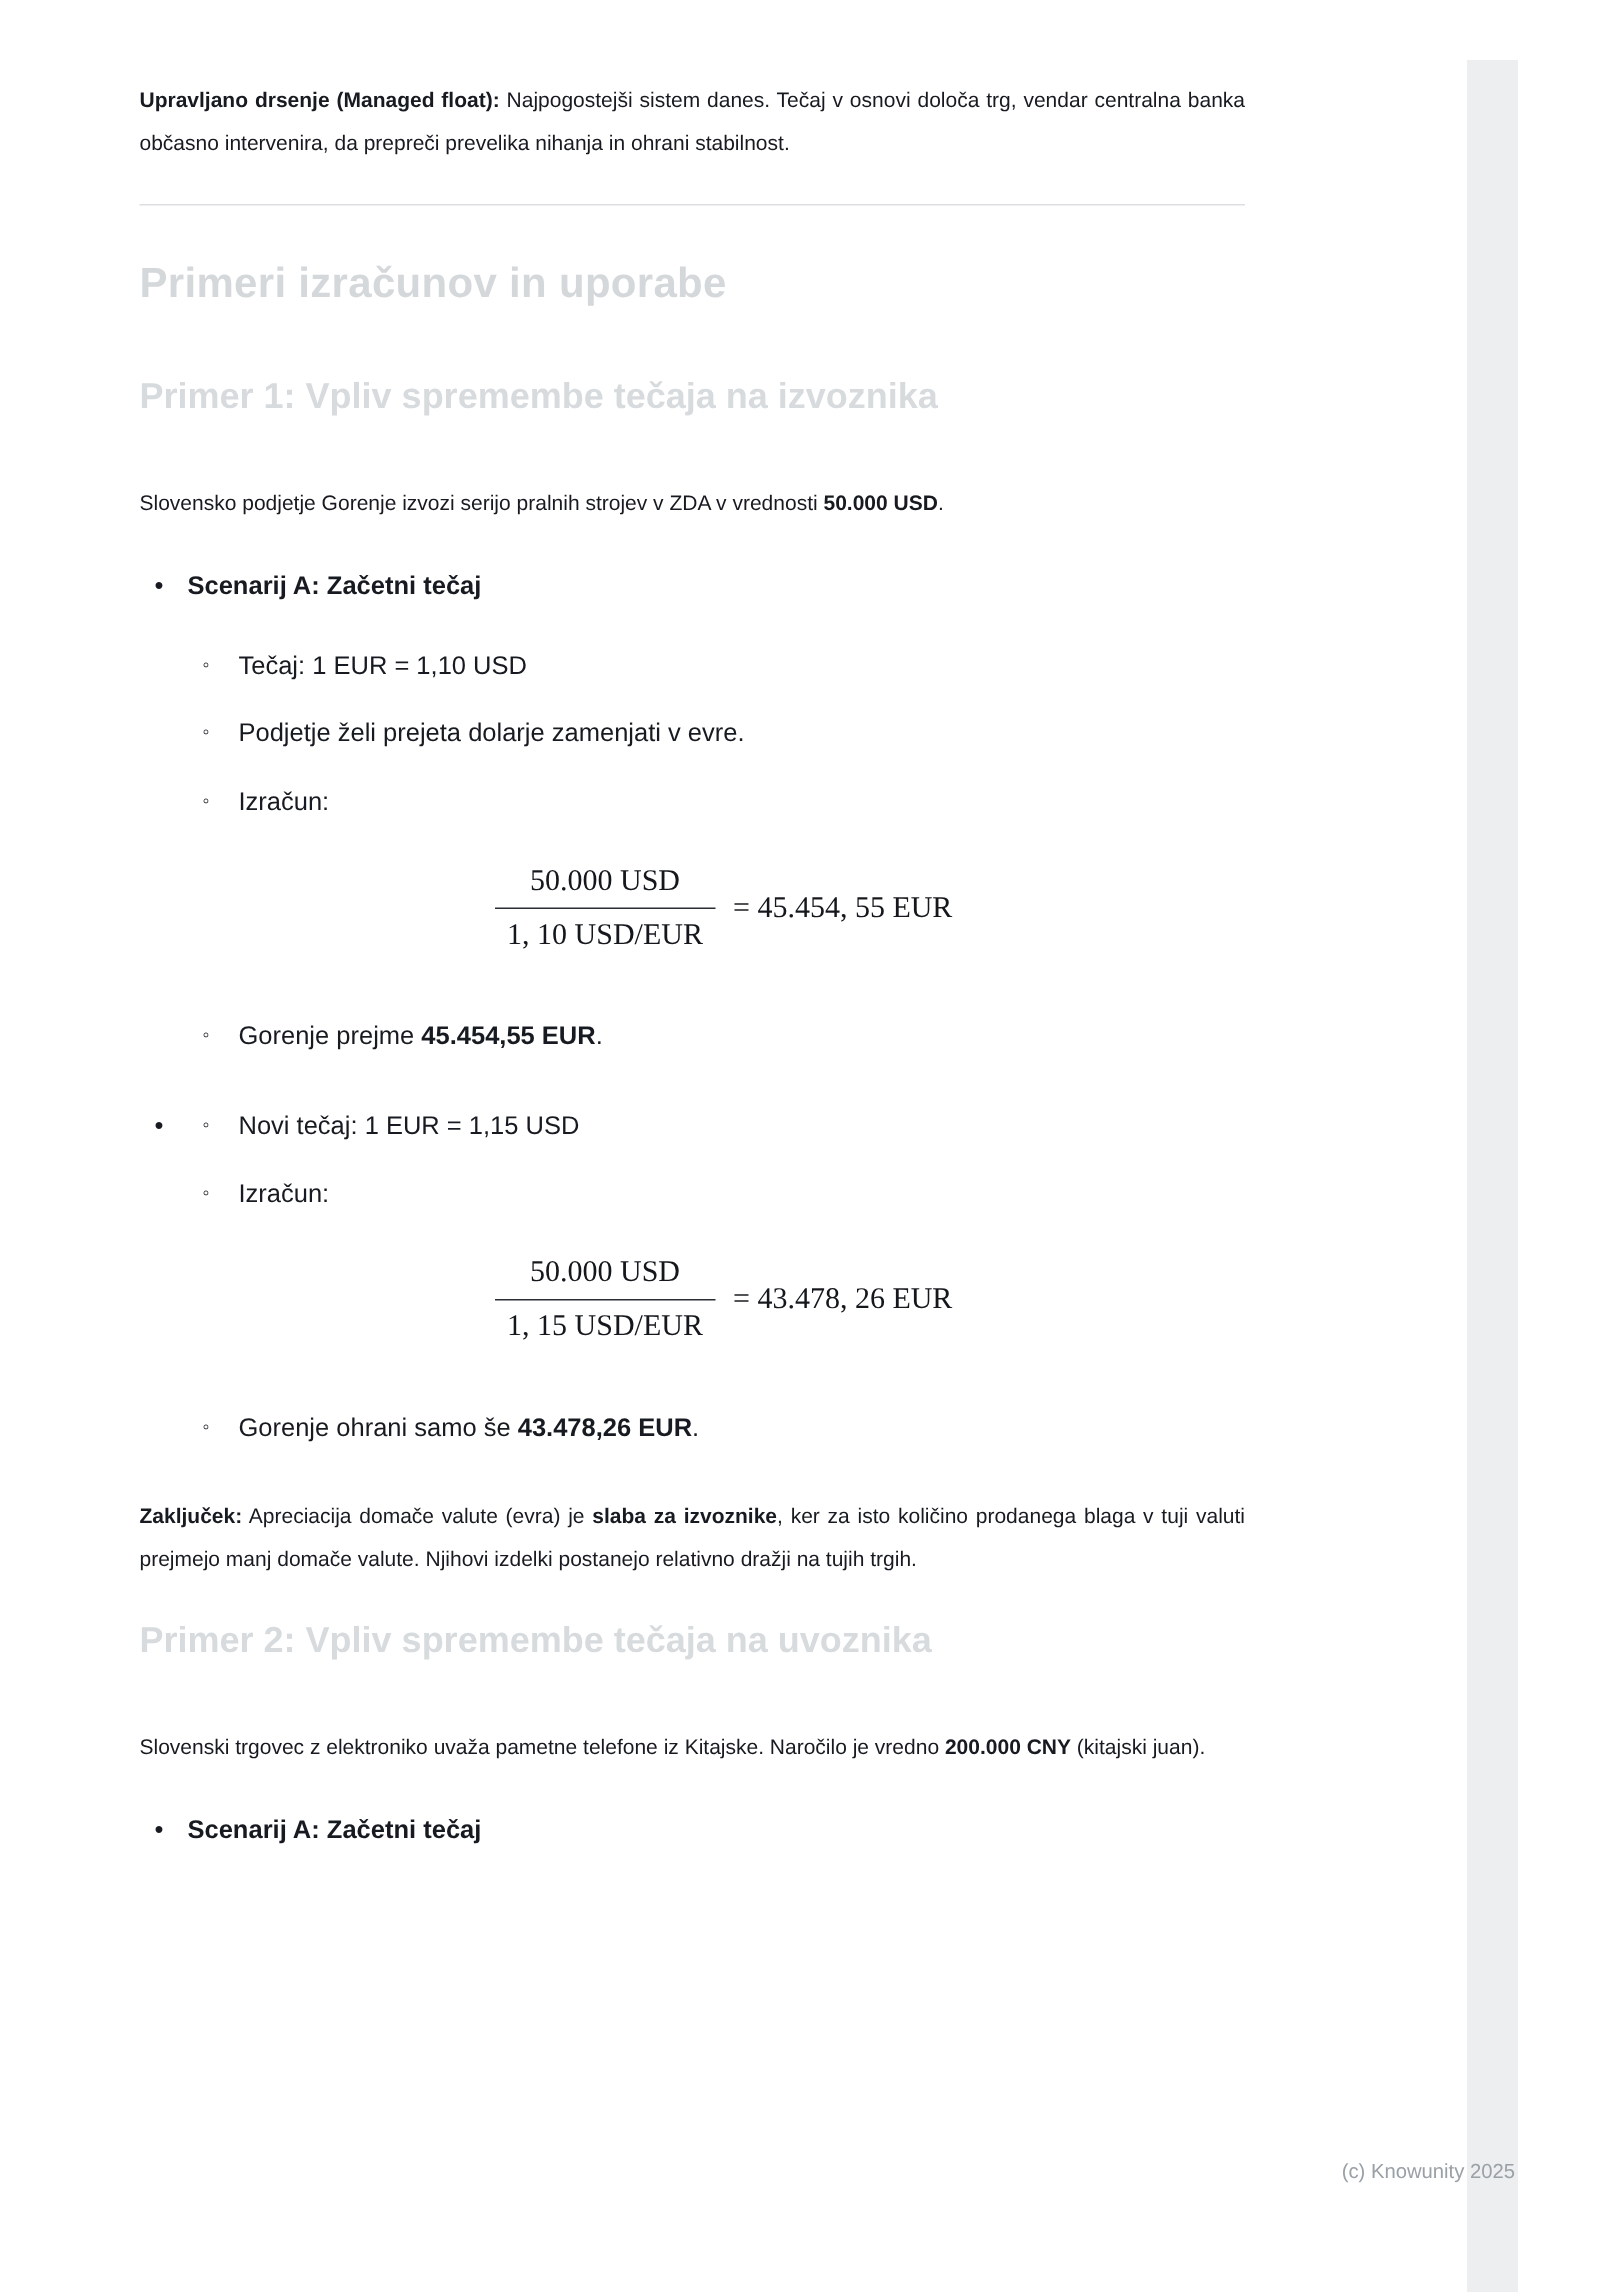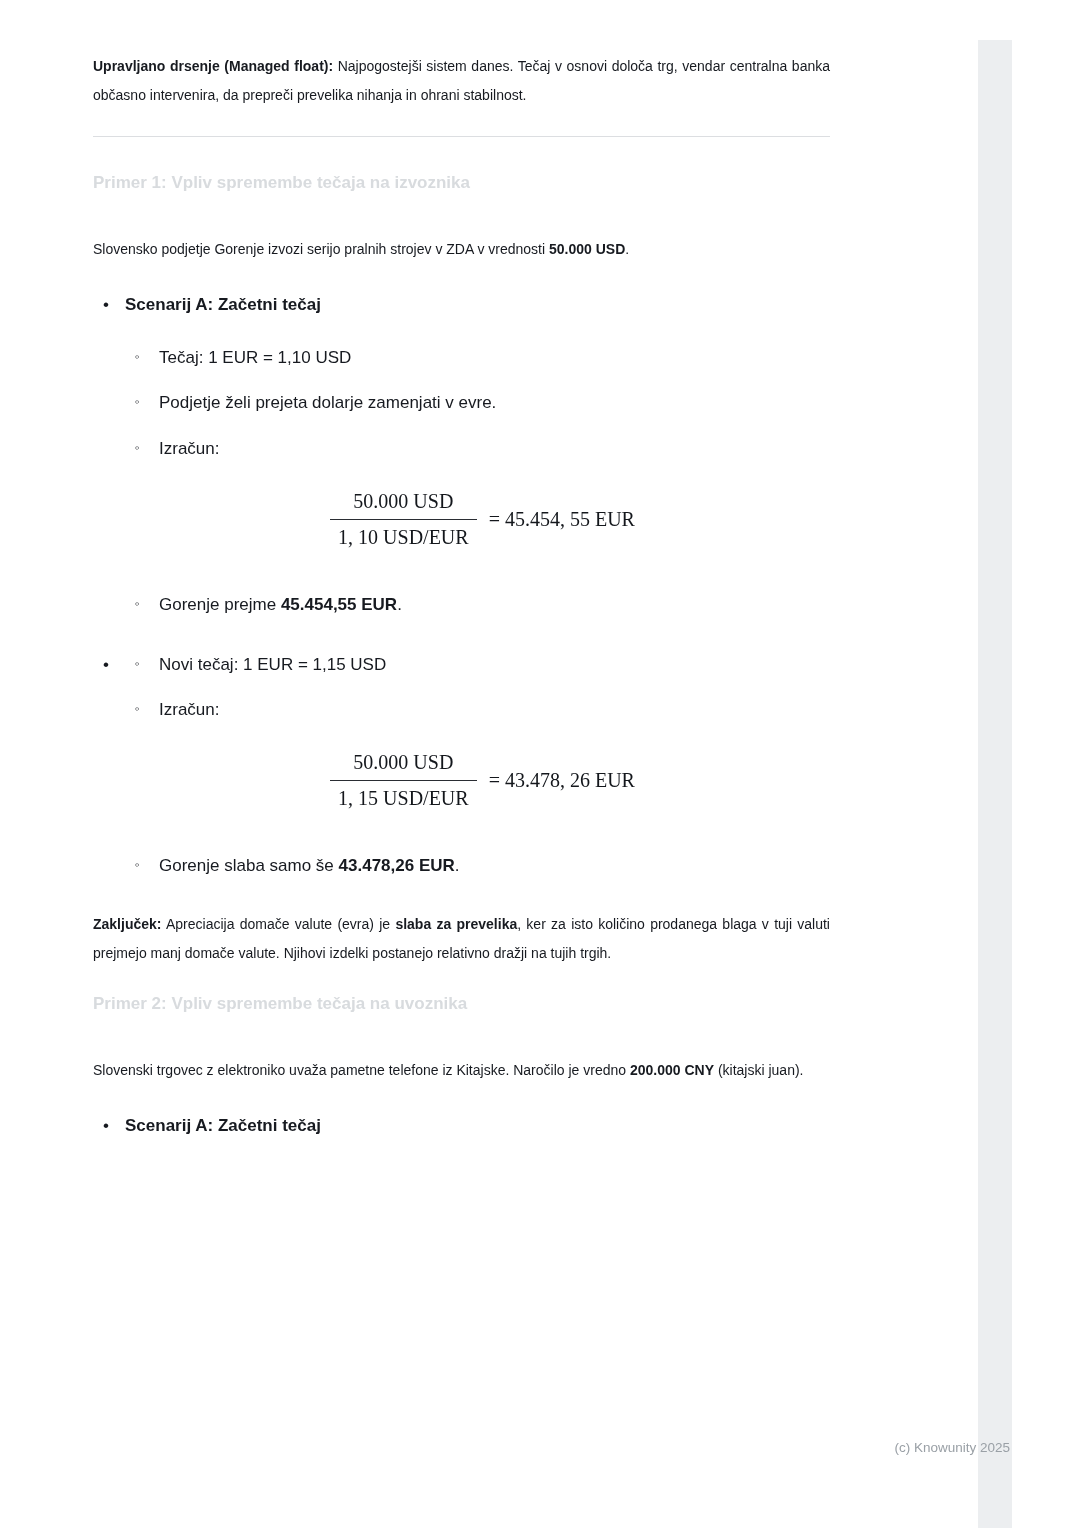--- a/index.html
+++ b/index.html
@@ -42,21 +42,21 @@
     margin: 2px 0 36px;
   }
   h2.faded {
     font-size: 28px;
     font-weight: 700;
     color: #d5d8db;
     margin: 0 0 46px;
     letter-spacing: 0.2px;
   }
   h3.faded {
-    font-size: 17px;
+    font-size: 24px;
     font-weight: 700;
     color: #d8dbde;
     margin: 0 0 42px;
   }
   h3.faded.spaced-top { }
 
   .list { margin: 14px 0 6px; }
   .li-top { display: flex; margin: 0 0 14px; }
   .marker-disc {
     flex: none;
@@ -111,20 +111,21 @@
 <body>
 
 <div class="page-edge-strip"></div>
 
 <div class="content">
 
   <p class="body"><span class="b">Upravljano drsenje (Managed float):</span><span> Najpogostejši sistem danes. Tečaj v osnovi določa trg, vendar centralna banka občasno intervenira, da prepreči prevelika nihanja in ohrani stabilnost.</span></p>
 
   <hr class="rule">
 
+  <h2 class="faded">Primeri izračunov in uporabe</h2>
 
   <h3 class="faded">Primer 1: Vpliv spremembe tečaja na izvoznika</h3>
 
   <p class="body"><span>Slovensko podjetje Gorenje izvozi serijo pralnih strojev v ZDA v vrednosti </span><span class="b">50.000 USD</span><span>.</span></p>
 
   <div class="list">
 
     <div class="li-top">
       <span class="marker-disc">•</span>
       <div class="li-body">
@@ -175,29 +176,29 @@
           <div class="formula">
             <span class="frac">
               <span class="num">50.000 USD</span>
               <span class="den">1, 15 USD/EUR</span>
             </span>
             <span>= 43.478, 26 EUR</span>
           </div>
 
           <div class="sub-item">
             <span class="marker-circ">◦</span>
-            <span class="sub-text"><span>Gorenje slaba samo še </span><span class="b">43.478,26 EUR</span><span>.</span></span>
+            <span class="sub-text"><span>Gorenje ohrani samo še </span><span class="b">43.478,26 EUR</span><span>.</span></span>
           </div>
         </div>
       </div>
     </div>
 
   </div>
 
-  <p class="body"><span class="b">Zaključek:</span><span> Apreciacija domače valute (evra) je </span><span class="b">slaba za prevelika</span><span>, ker za isto količino prodanega blaga v tuji valuti prejmejo manj domače valute. Njihovi izdelki postanejo relativno dražji na tujih trgih.</span></p>
+  <p class="body"><span class="b">Zaključek:</span><span> Apreciacija domače valute (evra) je </span><span class="b">slaba za izvoznike</span><span>, ker za isto količino prodanega blaga v tuji valuti prejmejo manj domače valute. Njihovi izdelki postanejo relativno dražji na tujih trgih.</span></p>
 
   <h3 class="faded spaced-top">Primer 2: Vpliv spremembe tečaja na uvoznika</h3>
 
   <p class="body"><span>Slovenski trgovec z elektroniko uvaža pametne telefone iz Kitajske. Naročilo je vredno </span><span class="b">200.000 CNY</span><span> (kitajski juan).</span></p>
 
   <div class="list">
     <div class="li-top">
       <span class="marker-disc">•</span>
       <div class="li-body">
         <p class="li-title" style="margin-bottom:0">Scenarij A: Začetni tečaj</p>

